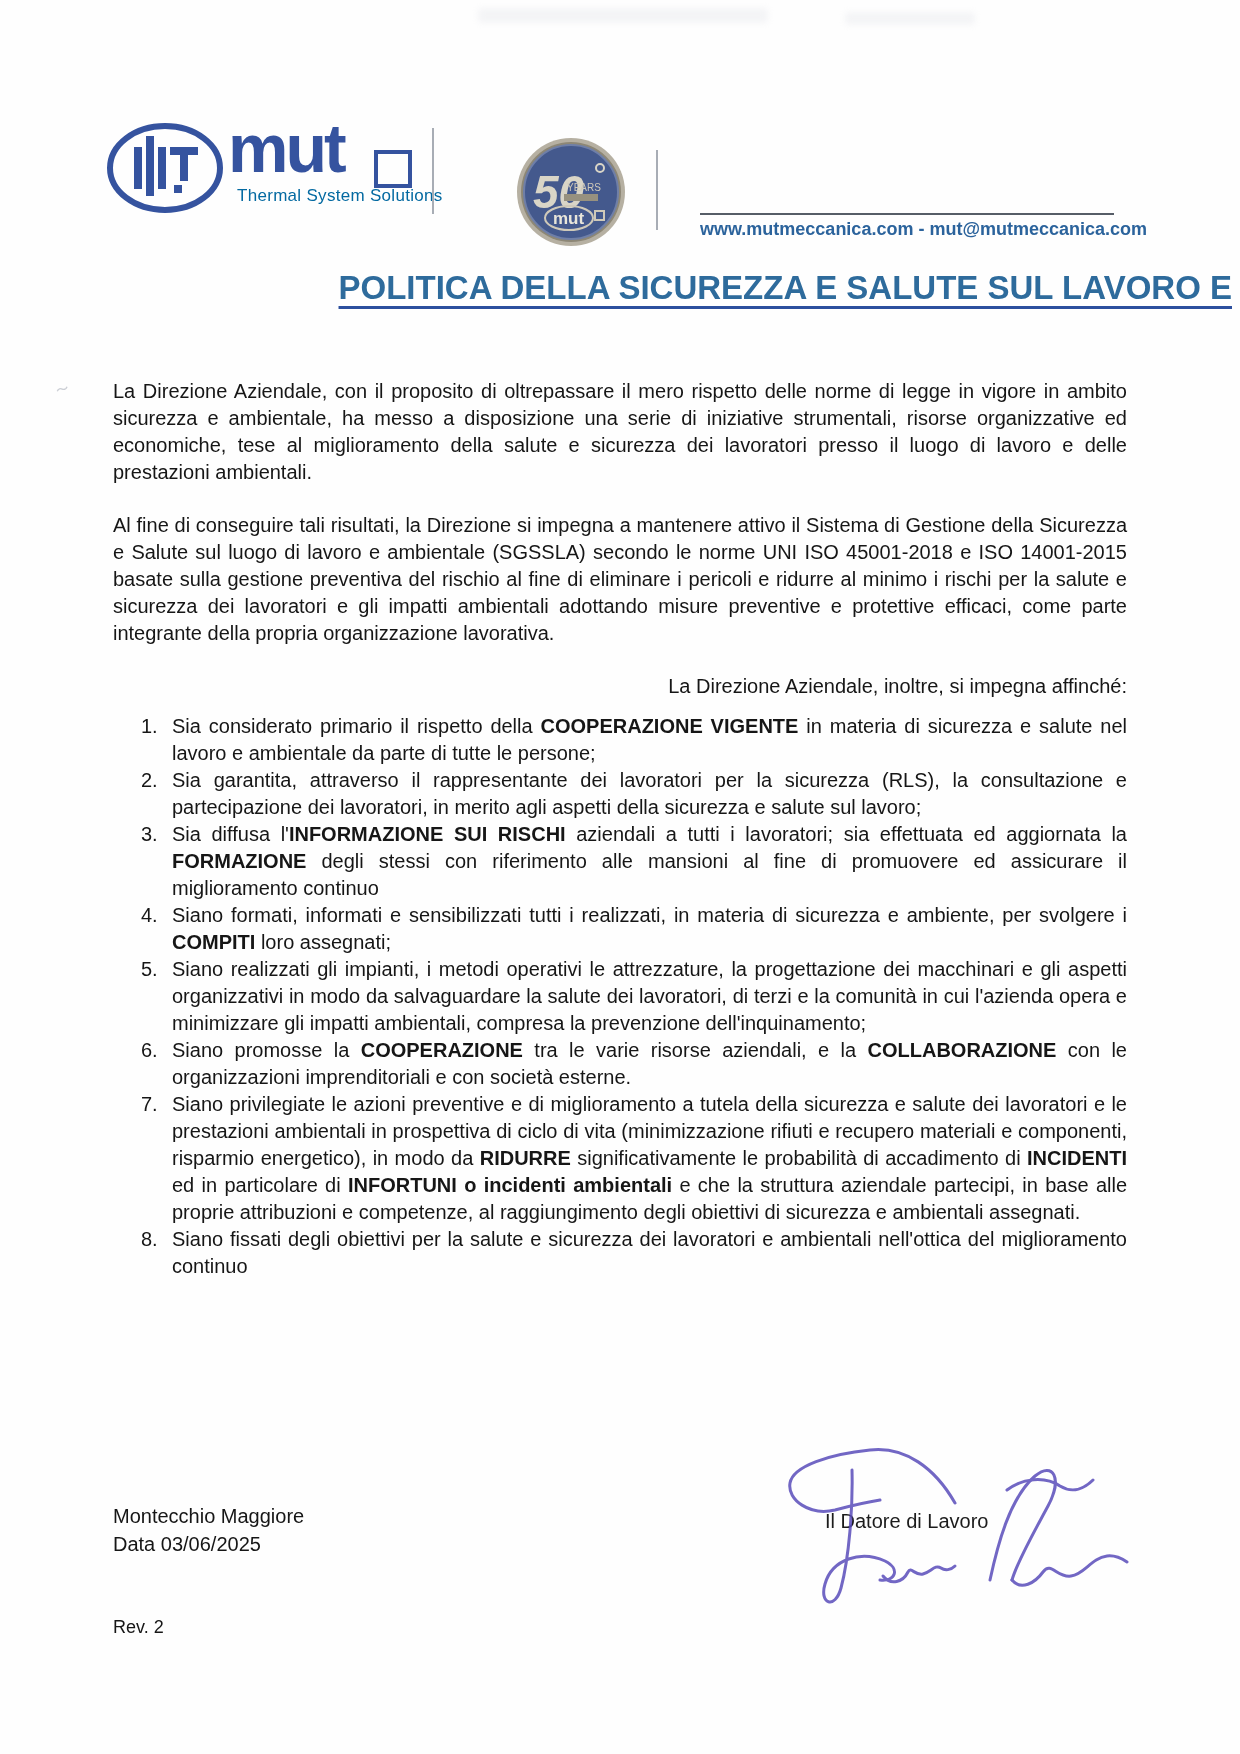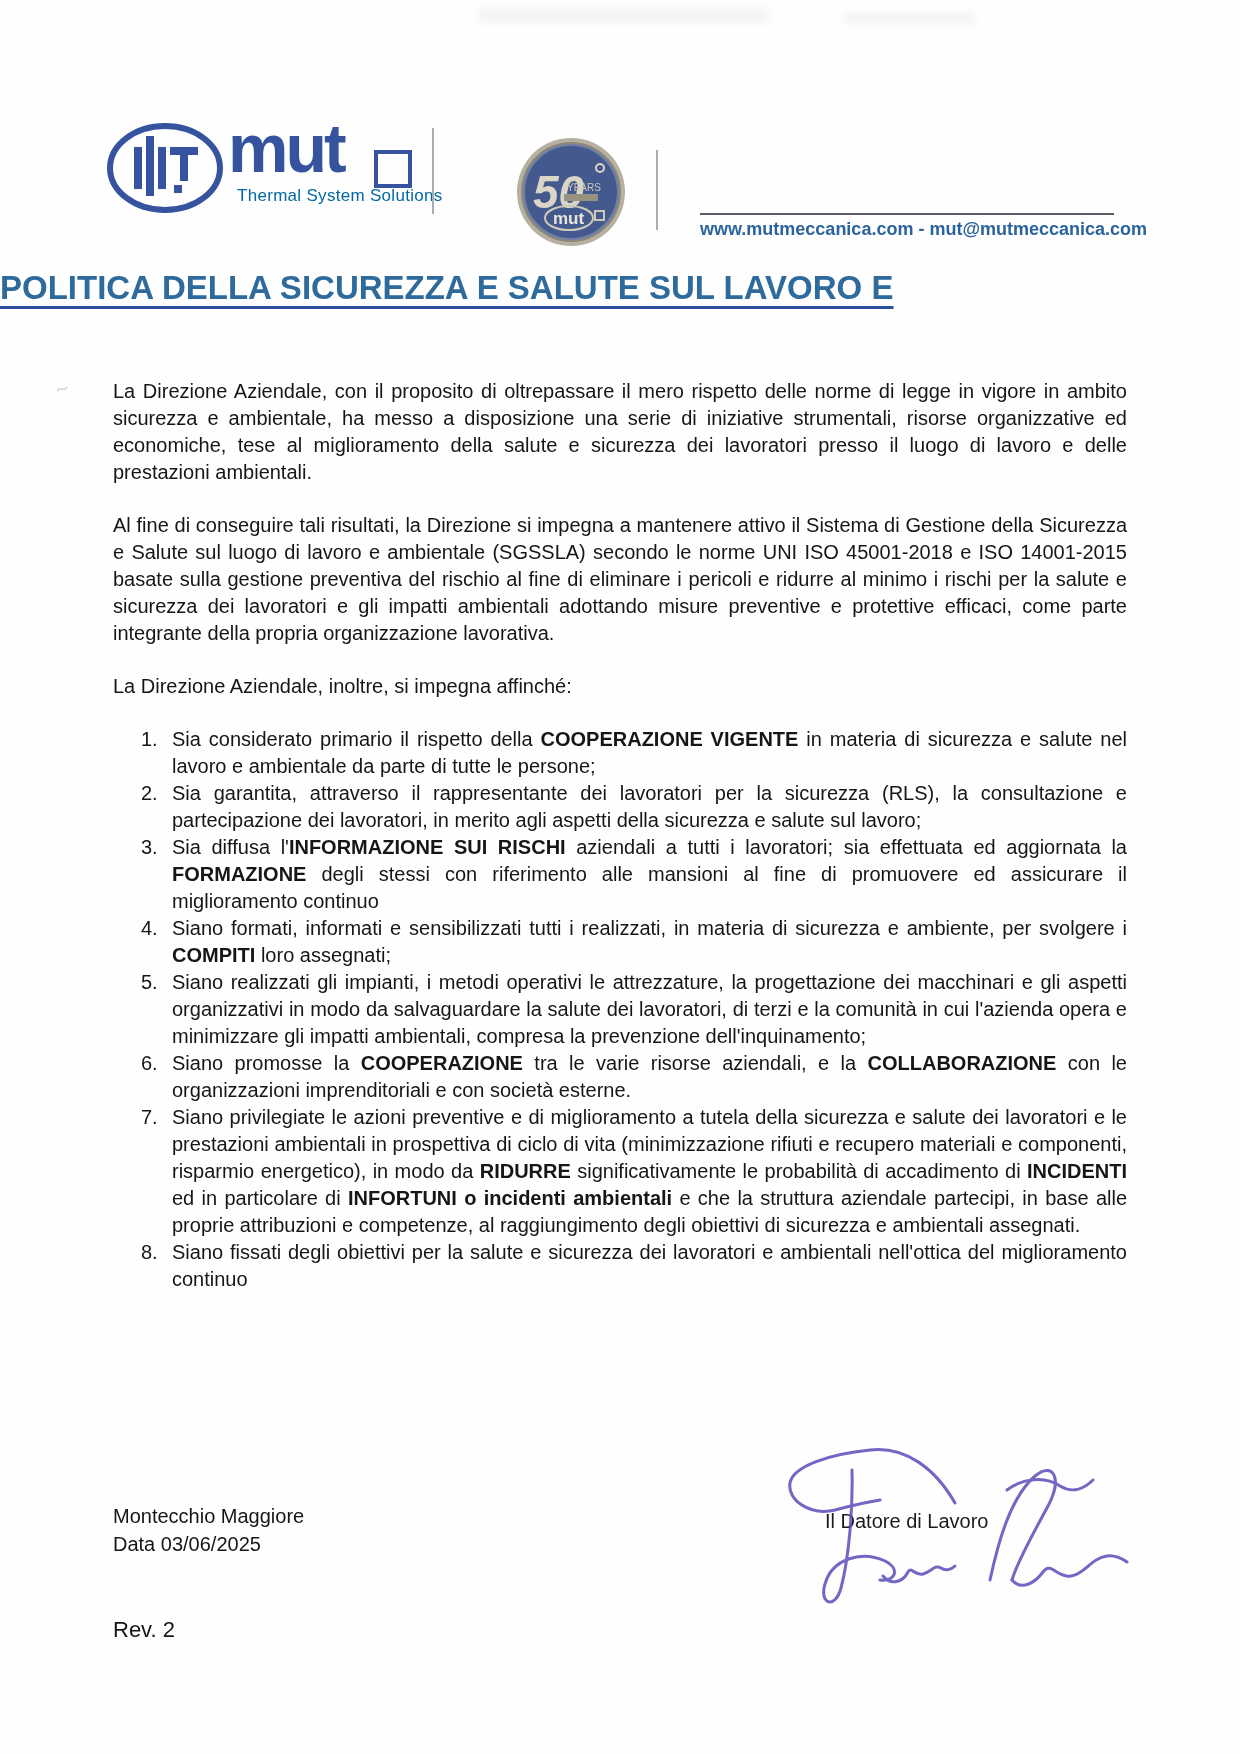--- a/index.html
+++ b/index.html
@@ -29,39 +29,39 @@
   .tagline { position:absolute; left:237px; top:186px; font-size:17px; color:#0369a1; letter-spacing:.3px; }
   .vdiv { position:absolute; width:2px; background:#a8adb5; }
   .vdiv1 { left:432px; top:128px; height:86px; }
   .vdiv2 { left:656px; top:150px; height:80px; }
   .badge { position:absolute; left:515px; top:136px; }
   .contact { position:absolute; left:700px; top:146px; font-size:17.5px; line-height:22.5px; color:#828a94; }
   .contact-rule { position:absolute; left:700px; top:213px; width:414px; height:2px; background:#565d67; }
   .weblink { position:absolute; left:700px; top:219px; font-size:18px; font-weight:bold; color:#2b639c; }
 
   
-  .title { position:absolute; left:0; right:8px; top:264px; text-align:left;
+  .title { position:absolute; left:0; right:8px; top:264px; text-align:right;
            font-size:33px; font-weight:bold; color:#2e6b9c; line-height:47px; }
   .title span { text-decoration:underline; text-decoration-thickness:3px;
                 text-underline-offset:7px; text-decoration-color:#2c4f9e; display:block; }
 
   
   .content { position:absolute; left:113px; top:378px; width:1014px;
              font-size:20px; line-height:27px; text-align:justify; }
   .content p { margin:0 0 26px 0; }
-  .content .intro { text-align:left; }
+  .content .intro { margin-bottom:13px; text-align:right; }
   .li { display:flex; }
   .num { flex:none; width:31px; margin-left:28px; }
   .li-text { flex:1; text-align:justify; }
   .b { font-weight:bold; }
 
   
   .place { position:absolute; left:113px; top:1505px; font-size:20px; }
   .dateline { position:absolute; left:113px; top:1533px; font-size:20px; }
-  .rev { position:absolute; left:113px; top:1617px; font-size:22px; }
+  .rev { position:absolute; left:113px; top:1617px; font-size:18px; }
   .signer { position:absolute; left:825px; top:1510px; font-size:20px; color:#1c1c1c; z-index:1; }
   .signature { position:absolute; left:755px; top:1428px; z-index:2; }
 </style>
 </head>
 <body>
 
 <div class="page">
 
   <div class="ghost ghost1"></div>
   <div class="ghost ghost2"></div>

